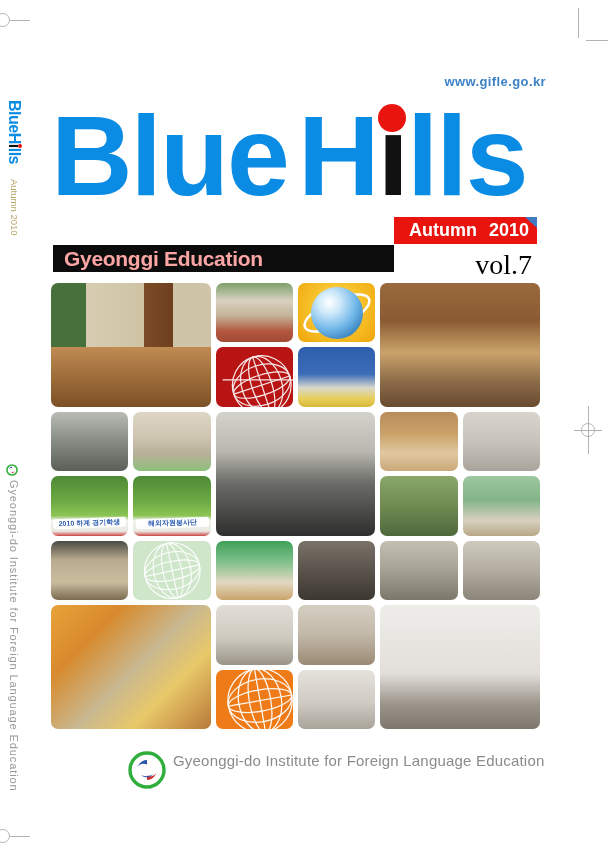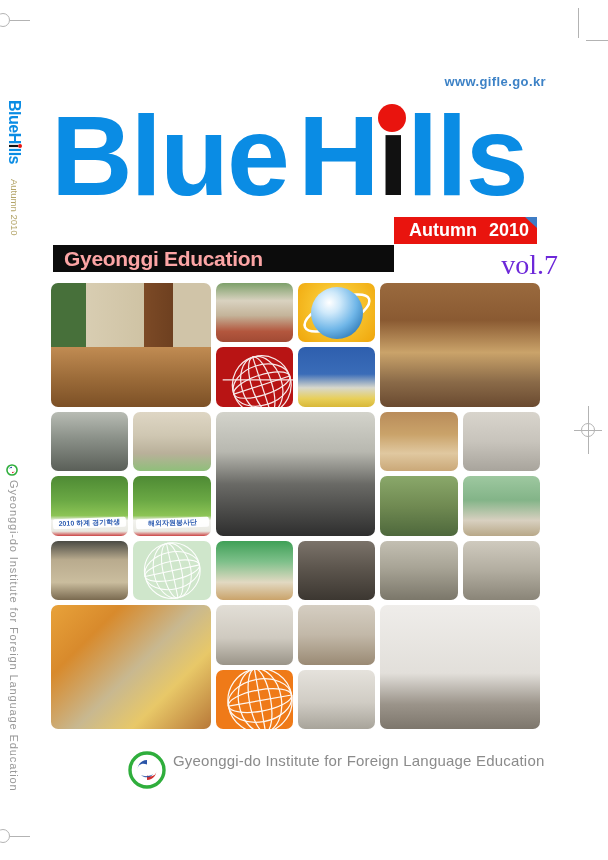--- a/index.html
+++ b/index.html
@@ -22,22 +22,22 @@
   .ti .dot{position:absolute;left:50%;transform:translateX(-50%);top:4px;width:28px;height:28px;
            border-radius:50%;background:#e9140e;}
   .bar-black{position:absolute;left:53px;top:217px;width:341px;height:27px;background:#0c0c0c;
              color:#fca5a5;font-weight:bold;font-size:21px;line-height:27px;padding-left:11px;
              box-sizing:border-box;letter-spacing:-.3px;margin-top:28px;}
   .bar-red{position:absolute;left:394px;top:217px;width:143px;height:27px;background:#e9140e;
            color:#ffffff;font-weight:bold;font-size:18px;line-height:27px;padding-left:15px;
            box-sizing:border-box;word-spacing:7px;}
   .bar-red .tri{position:absolute;right:0;top:0;width:0;height:0;
                 border-top:11px solid #3f7cc4;border-left:12px solid transparent;}
-  .vol{position:absolute;top:249px;right:50px;font-family:"Liberation Serif", serif;
-       font-size:28px;color:#6d28d9;}
+  .vol{position:absolute;top:249px;right:76px;font-family:"Liberation Serif", serif;
+       font-size:28px;color:#000000;}
 
   
   .mosaic{position:absolute;left:51px;top:283px;width:489px;height:446px;display:grid;
           grid-template-columns:repeat(6,1fr);grid-template-rows:repeat(7,1fr);gap:5px;}
   .cell{border-radius:7px;overflow:hidden;position:relative;}
   .a1{grid-area:1/1/3/3;}  .a2{grid-area:1/3/2/4;}  .a3{grid-area:1/4/2/5;}
   .a4{grid-area:1/5/3/7;}  .a5{grid-area:2/3/3/4;}  .a6{grid-area:2/4/3/5;}
   .a7{grid-area:3/1/4/2;}  .a8{grid-area:3/2/4/3;}  .a9{grid-area:3/3/5/5;}
   .a10{grid-area:3/5/4/6;} .a11{grid-area:3/6/4/7;} .a12{grid-area:4/1/5/2;}
   .a13{grid-area:4/2/5/3;} .a14{grid-area:4/5/5/6;} .a15{grid-area:4/6/5/7;}

